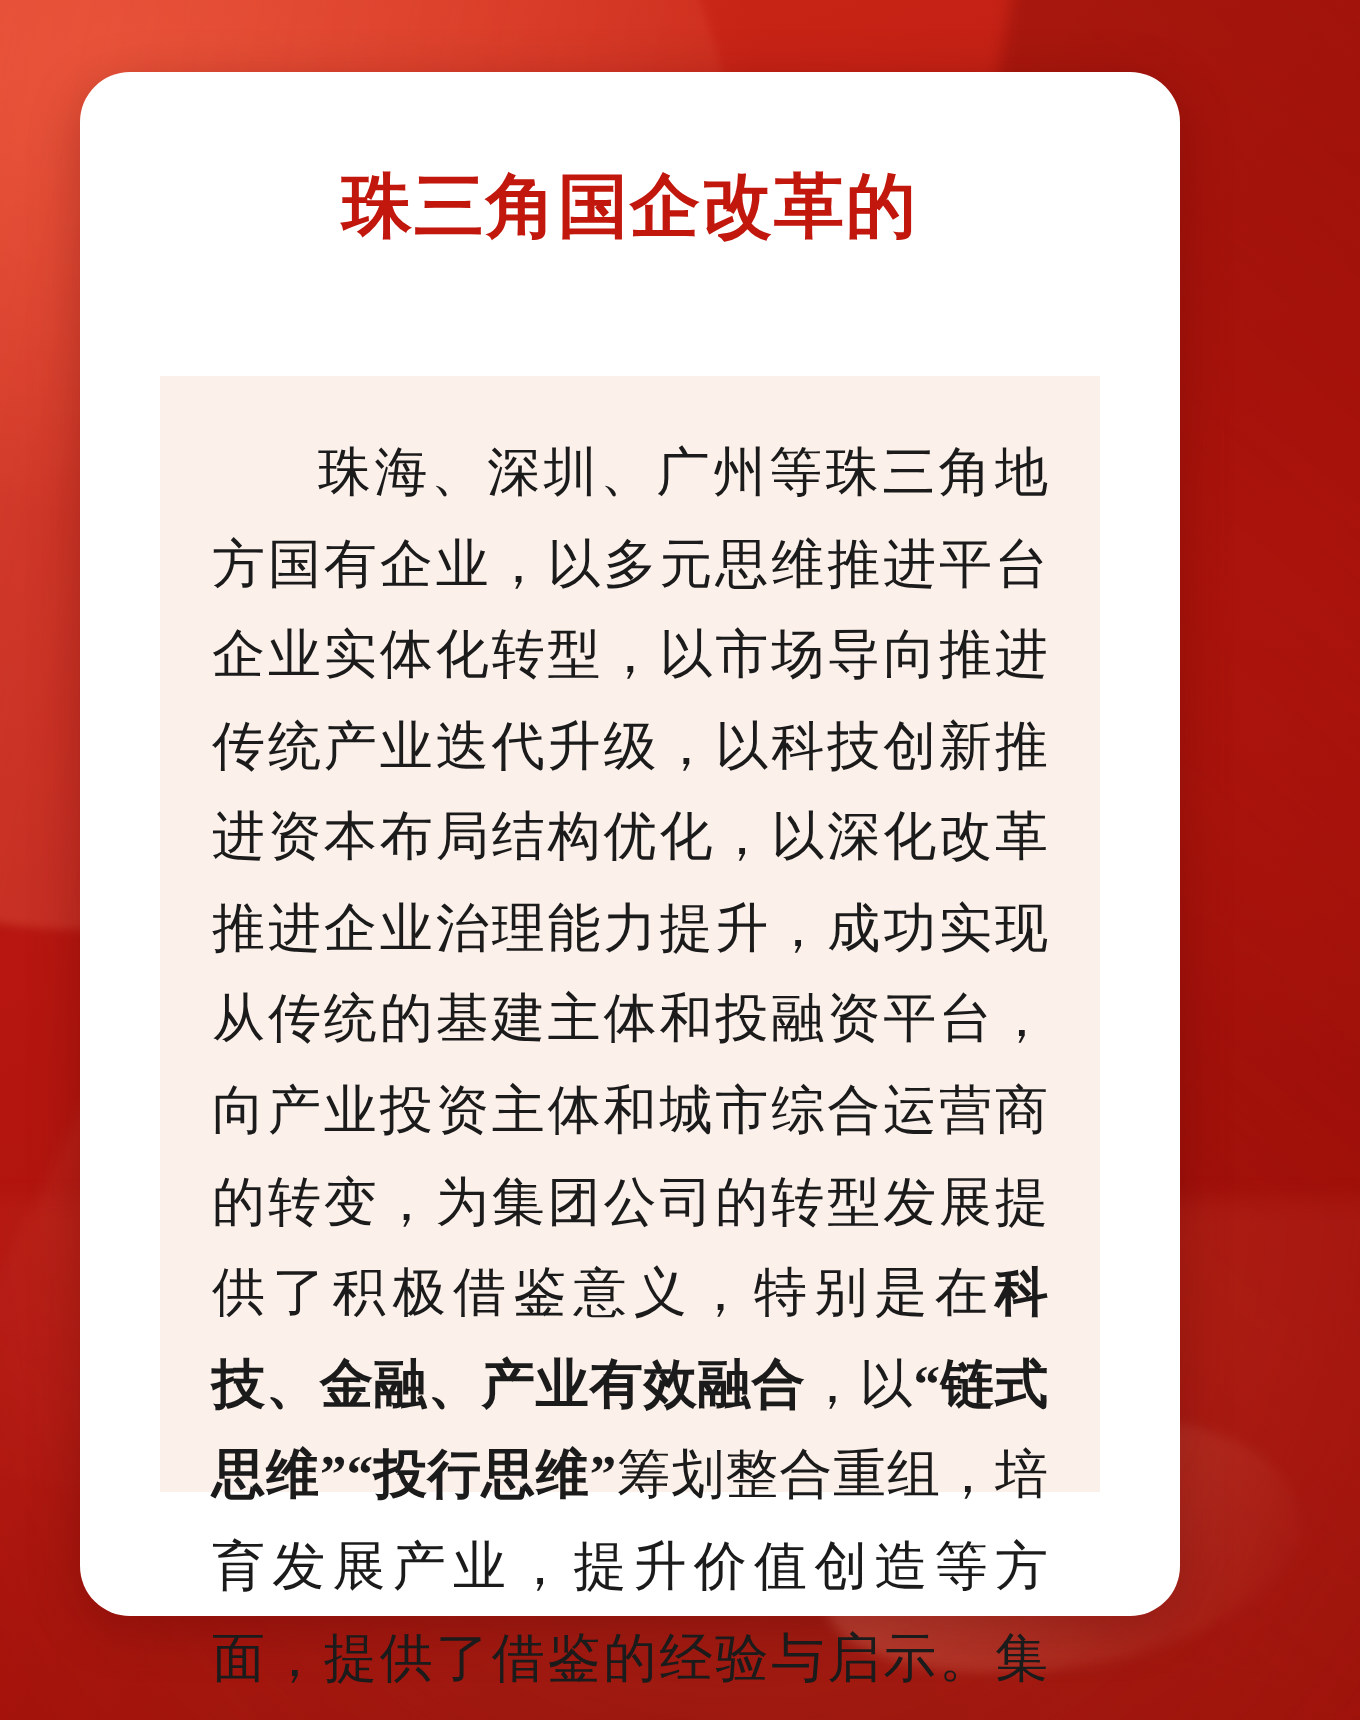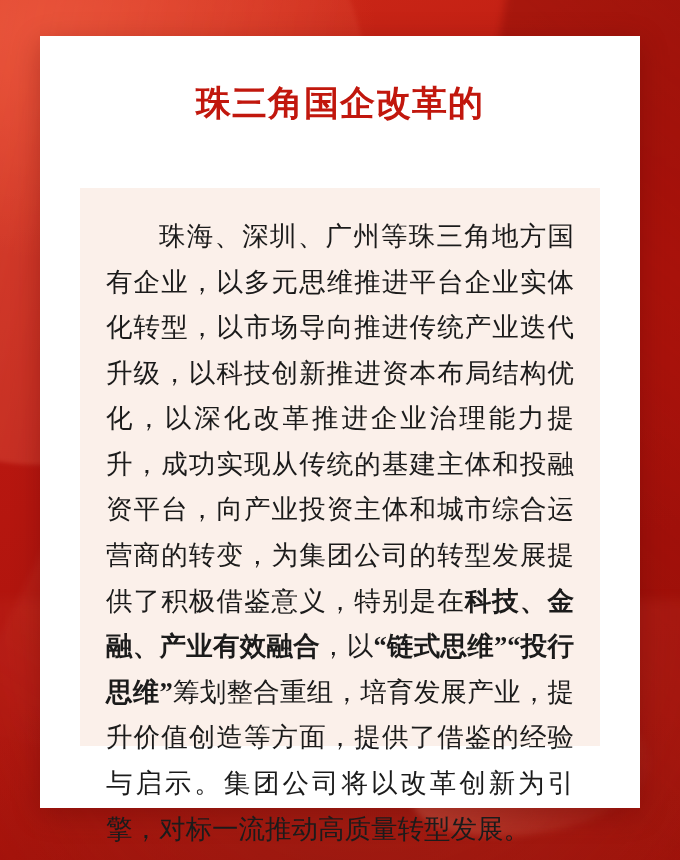--- a/index.html
+++ b/index.html
@@ -75,24 +75,25 @@
     background: linear-gradient(120deg, rgba(255,170,140,0.30), rgba(255,120,90,0));
     border-radius: 60% 40% 50% 50% / 60% 50% 50% 40%;
     transform: rotate(-8deg);
     filter: blur(3px);
   }
 
   .card {
     position: absolute;
     left: 40px;
     top: 36px;
-    width: 600px;
+    width: 550px;
     height: 772px;
     background: #ffffff;
     box-shadow: 0 6px 26px rgba(80,0,0,0.30);
+    border-radius: 25px;
   }
 
   .title {
     text-align: center;
     color: #c1170d;
     font-weight: bold;
     font-size: 35px;
     line-height: 1.38;
     letter-spacing: 1px;
     padding: 44px 40px 0 40px;

